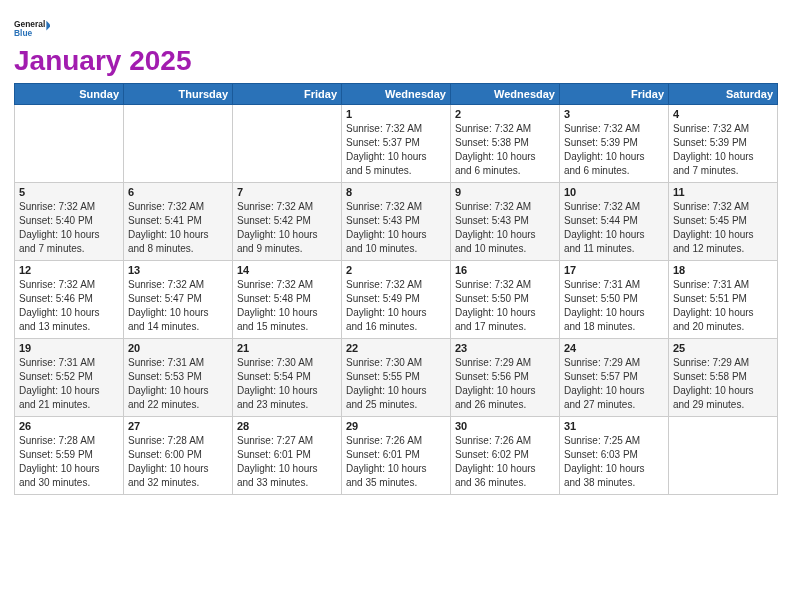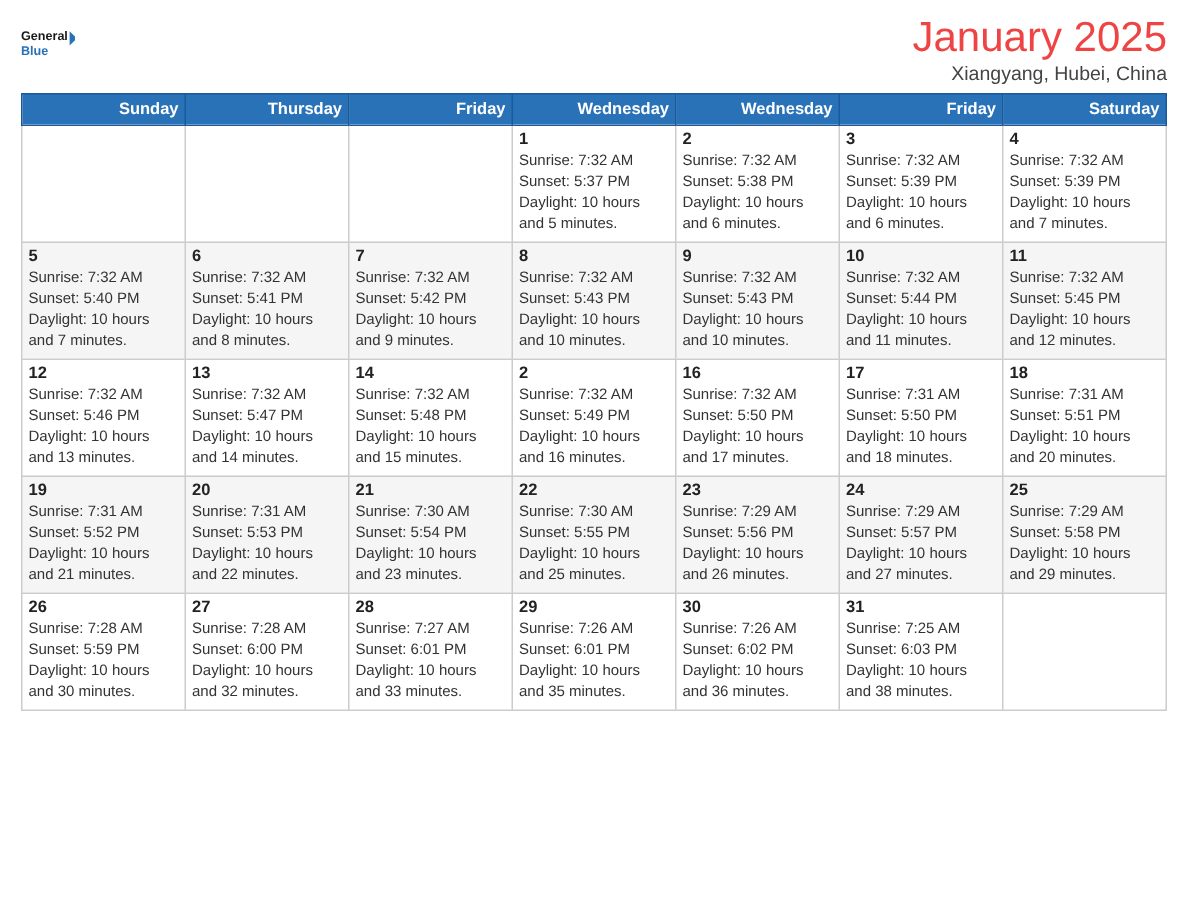--- a/index.html
+++ b/index.html
@@ -14,33 +14,34 @@
       width: 792px;
       height: 612px;
       padding: 10px 14px 10px 14px;
       background: #fff;
     }
     .header {
       display: flex;
       justify-content: space-between;
       align-items: flex-start;
       margin-bottom: 6px;
+      flex-direction: column;
     }
     .logo {
       display: flex;
       align-items: center;
       gap: 4px;
     }
     .title-block {
       text-align: right;
     }
     .month-title {
       font-size: 28px;
-      font-weight: normal;
-      color: #ef4444;
+      font-weight: bold;
+      color: #a21caf;
       line-height: 1.1;
     }
     .location {
       font-size: 13px;
       color: #444;
     }
     .calendar-table {
       width: 100%;
       border-collapse: collapse;
       table-layout: fixed;
@@ -88,21 +89,20 @@
   <div class="header">
     <div class="logo">
   <svg width="36" height="36" viewBox="0 0 60 36">
     <text x="0" y="16" font-size="14" font-weight="bold" fill="#1a1a1a" font-family="Arial">General</text>
     <text x="0" y="32" font-size="14" font-weight="bold" fill="#2a72b8" font-family="Arial">Blue</text>
     <polygon points="54,6 62,14 54,22" fill="#2a72b8"></polygon>
   </svg>
 </div>
     <div class="title-block">
       <div class="month-title">January 2025</div>
-      <div class="location">Xiangyang, Hubei, China</div>
     </div>
   </div>
 
   <table class="calendar-table">
     <thead>
       <tr>
         <th>Sunday</th>
         <th>Thursday</th>
         <th>Friday</th>
         <th>Wednesday</th>

